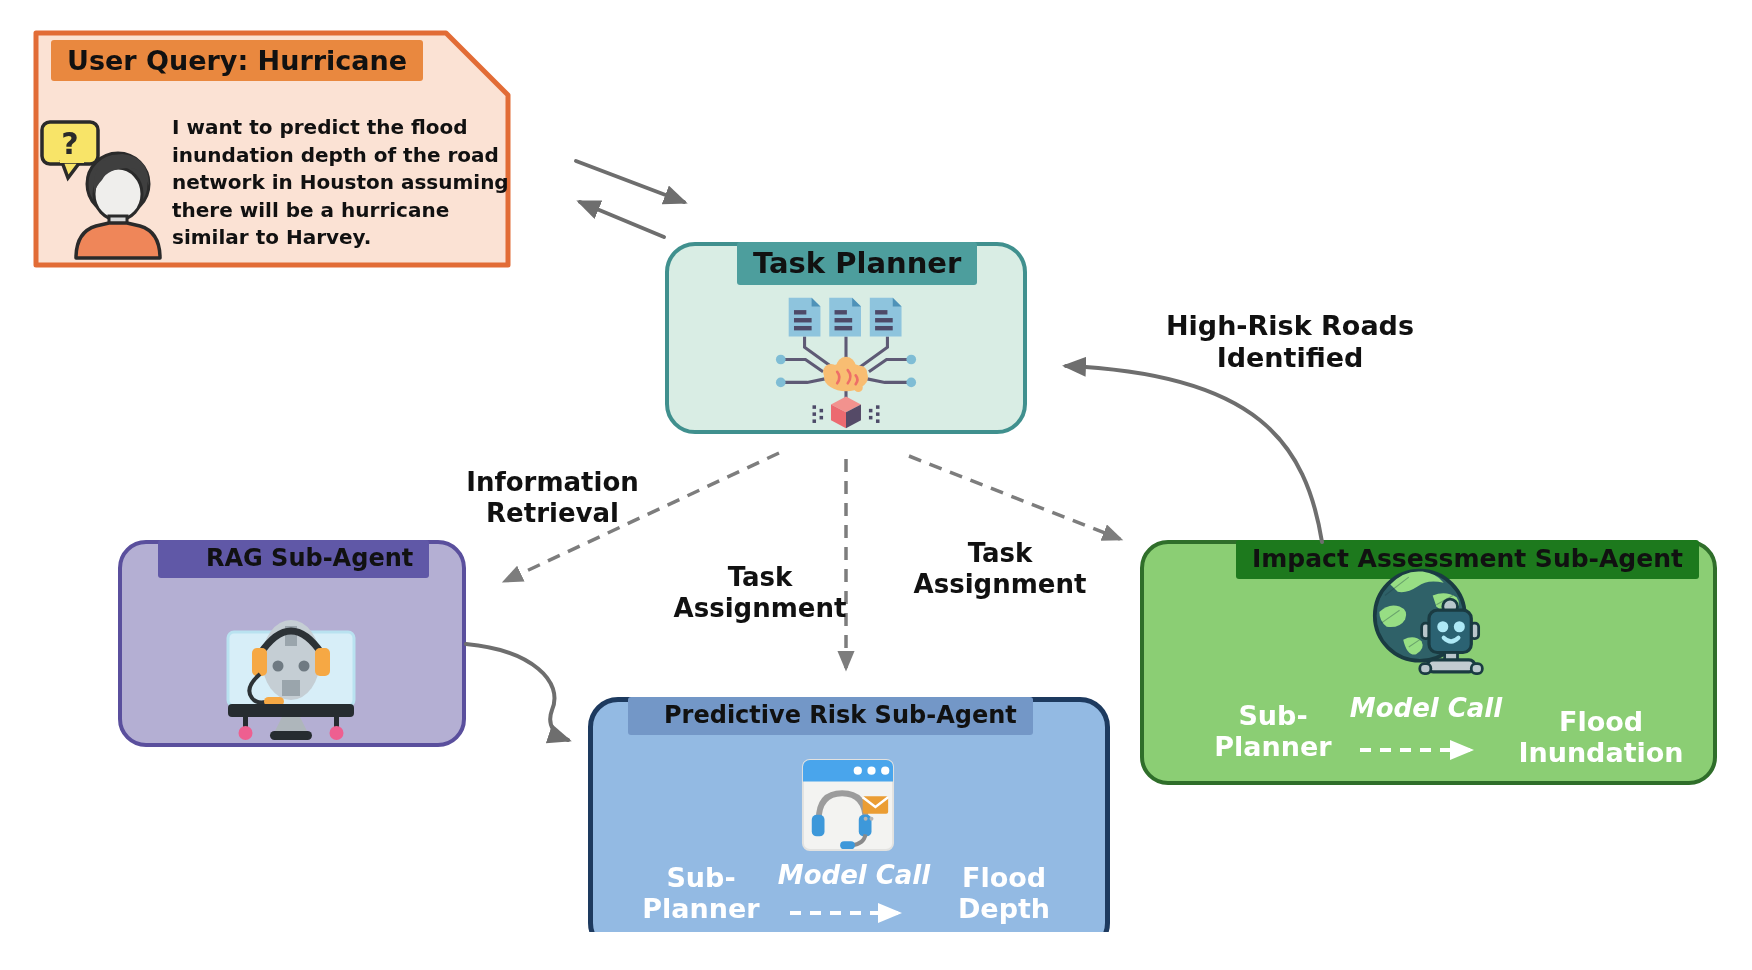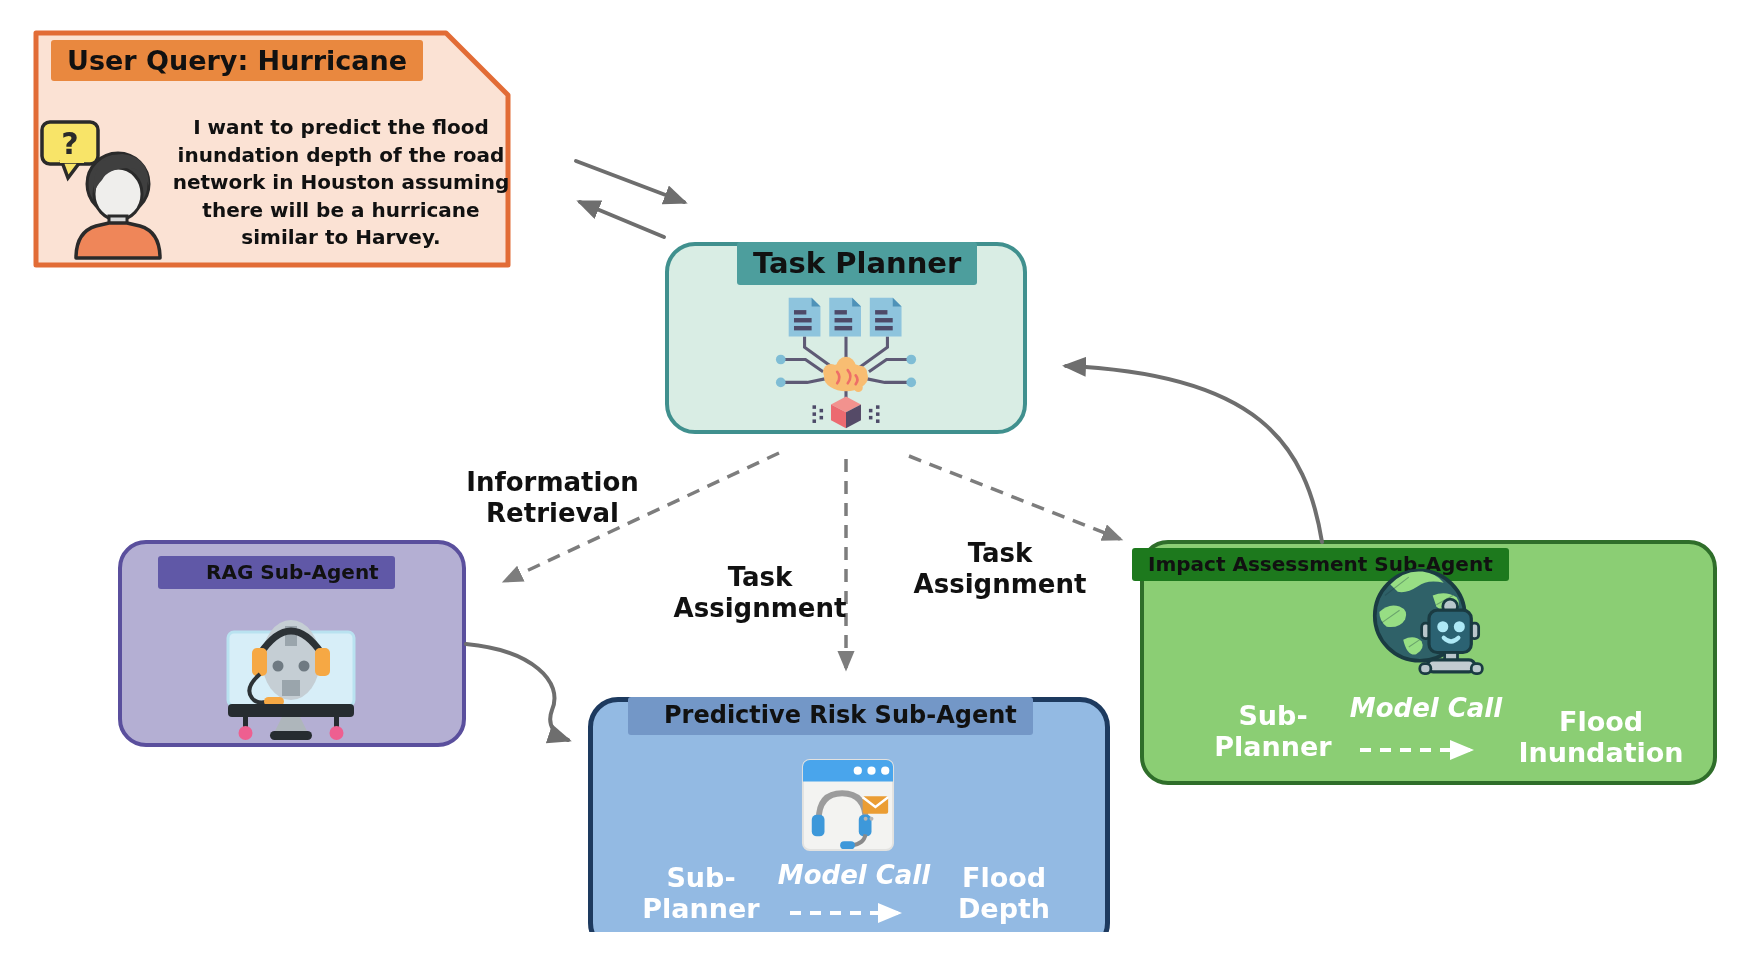--- a/index.html
+++ b/index.html
@@ -13,33 +13,33 @@
   .nowrap{white-space:nowrap;font-style:italic;}
   .icon{position:absolute;z-index:4;}
   #edge-layer{position:absolute;left:0;top:0;z-index:5;pointer-events:none;}
   .sol{stroke:var(--arrow);stroke-width:4;fill:none;stroke-linecap:round;}
   .dsh{stroke:var(--dashed-arrow);stroke-width:3.5;fill:none;stroke-dasharray:13 9;}
   .wsh{stroke:var(--inner-text);stroke-width:4;fill:none;stroke-dasharray:11 9;}
   .mG{fill:var(--arrow);} .mD{fill:var(--dashed-arrow);} .mW{fill:var(--inner-text);}
   #user-note{left:33px;top:30px;width:478px;height:238px;}
   #user-band{left:51px;top:40px;font-size:27px;background:var(--user-band);}
   #user-body{position:absolute;left:172px;top:114px;width:338px;font-size:20px;font-weight:600;
-             color:#111;line-height:1.38;z-index:6;text-align:center;}
+             color:#111;line-height:1.38;z-index:6;}
   #planner-box{left:665px;top:242px;width:362px;height:192px;background:var(--planner-fill);
                border:4px solid var(--planner-border);border-radius:30px;}
   #planner-band{left:737px;top:242px;font-size:29px;background:var(--planner-band);}
   #rag-box{left:118px;top:540px;width:348px;height:207px;background:var(--rag-fill);
            border:4px solid var(--rag-border);border-radius:28px;}
-  #rag-band{left:158px;top:556px;font-size:20px;background:var(--rag-band);padding-left:48px;}
+  #rag-band{left:158px;top:540px;font-size:24px;background:var(--rag-band);padding-left:48px;}
   #risk-box{left:588px;top:697px;width:522px;height:256px;background:var(--risk-fill);
             border:5px solid var(--risk-border);border-radius:30px;}
   #risk-band{left:628px;top:697px;font-size:24px;background:var(--risk-band);padding-left:36px;}
   #impact-box{left:1140px;top:540px;width:577px;height:245px;background:var(--impact-fill);
               border:4px solid var(--impact-border);border-radius:28px;}
-  #impact-band{left:1132px;top:540px;font-size:20px;background:var(--impact-band);margin-top:8px;}
+  #impact-band{left:1236px;top:540px;font-size:25px;background:var(--impact-band);}
 </style>
 </head>
 <body>
 
 <div class="stage">
 
   <svg id="user-note" class="box" width="478" height="238" viewBox="0 0 478 238">
     <polygon points="3,3 413,3 475,65 475,235 3,235" style="fill:var(--user-fill);stroke:var(--user-border);stroke-width:5;stroke-linejoin:round;"></polygon>
   </svg>
   <div id="user-band" class="band">User Query: Hurricane</div>
@@ -184,20 +184,21 @@
     <rect x="52" y="114" width="12" height="11" rx="5" fill="#b9c6cb" stroke="#1a3b42" stroke-width="3"></rect>
     <rect x="108" y="114" width="12" height="11" rx="5" fill="#b9c6cb" stroke="#1a3b42" stroke-width="3"></rect>
   </svg>
   <div class="wlbl" style="left:1212px;top:700px;width:122px;font-size:27px;">Sub-Planner</div>
   <div class="wlbl nowrap" style="left:1342px;top:694px;width:168px;font-size:26px;">Model Call</div>
   <div class="wlbl" style="left:1512px;top:700px;width:178px;font-size:27px;margin-top:6px;">Flood Inundation</div>
 
   <div class="lbl" style="left:440px;top:467px;width:225px;font-size:26px;">Information Retrieval</div>
   <div class="lbl" style="left:672px;top:562px;width:176px;font-size:26px;">Task Assignment</div>
   <div class="lbl" style="left:912px;top:538px;width:176px;font-size:26px;">Task Assignment</div>
+  <div class="lbl" style="left:1140px;top:310px;width:300px;font-size:27px;">High-Risk Roads Identified</div>
 
   <svg id="edge-layer" width="1752" height="970" viewBox="0 0 1752 970">
     <defs>
       <marker id="mGray" markerWidth="8" markerHeight="7" refX="5" refY="2.5" orient="auto" markerUnits="strokeWidth">
         <path d="M0 0 L6 2.5 L0 5 Z" class="mG"></path>
       </marker>
       <marker id="mDash" markerWidth="8" markerHeight="7" refX="5" refY="2.5" orient="auto" markerUnits="strokeWidth">
         <path d="M0 0 L6 2.5 L0 5 Z" class="mD"></path>
       </marker>
       <marker id="mWhite" markerWidth="8" markerHeight="7" refX="5" refY="2.5" orient="auto" markerUnits="strokeWidth">

